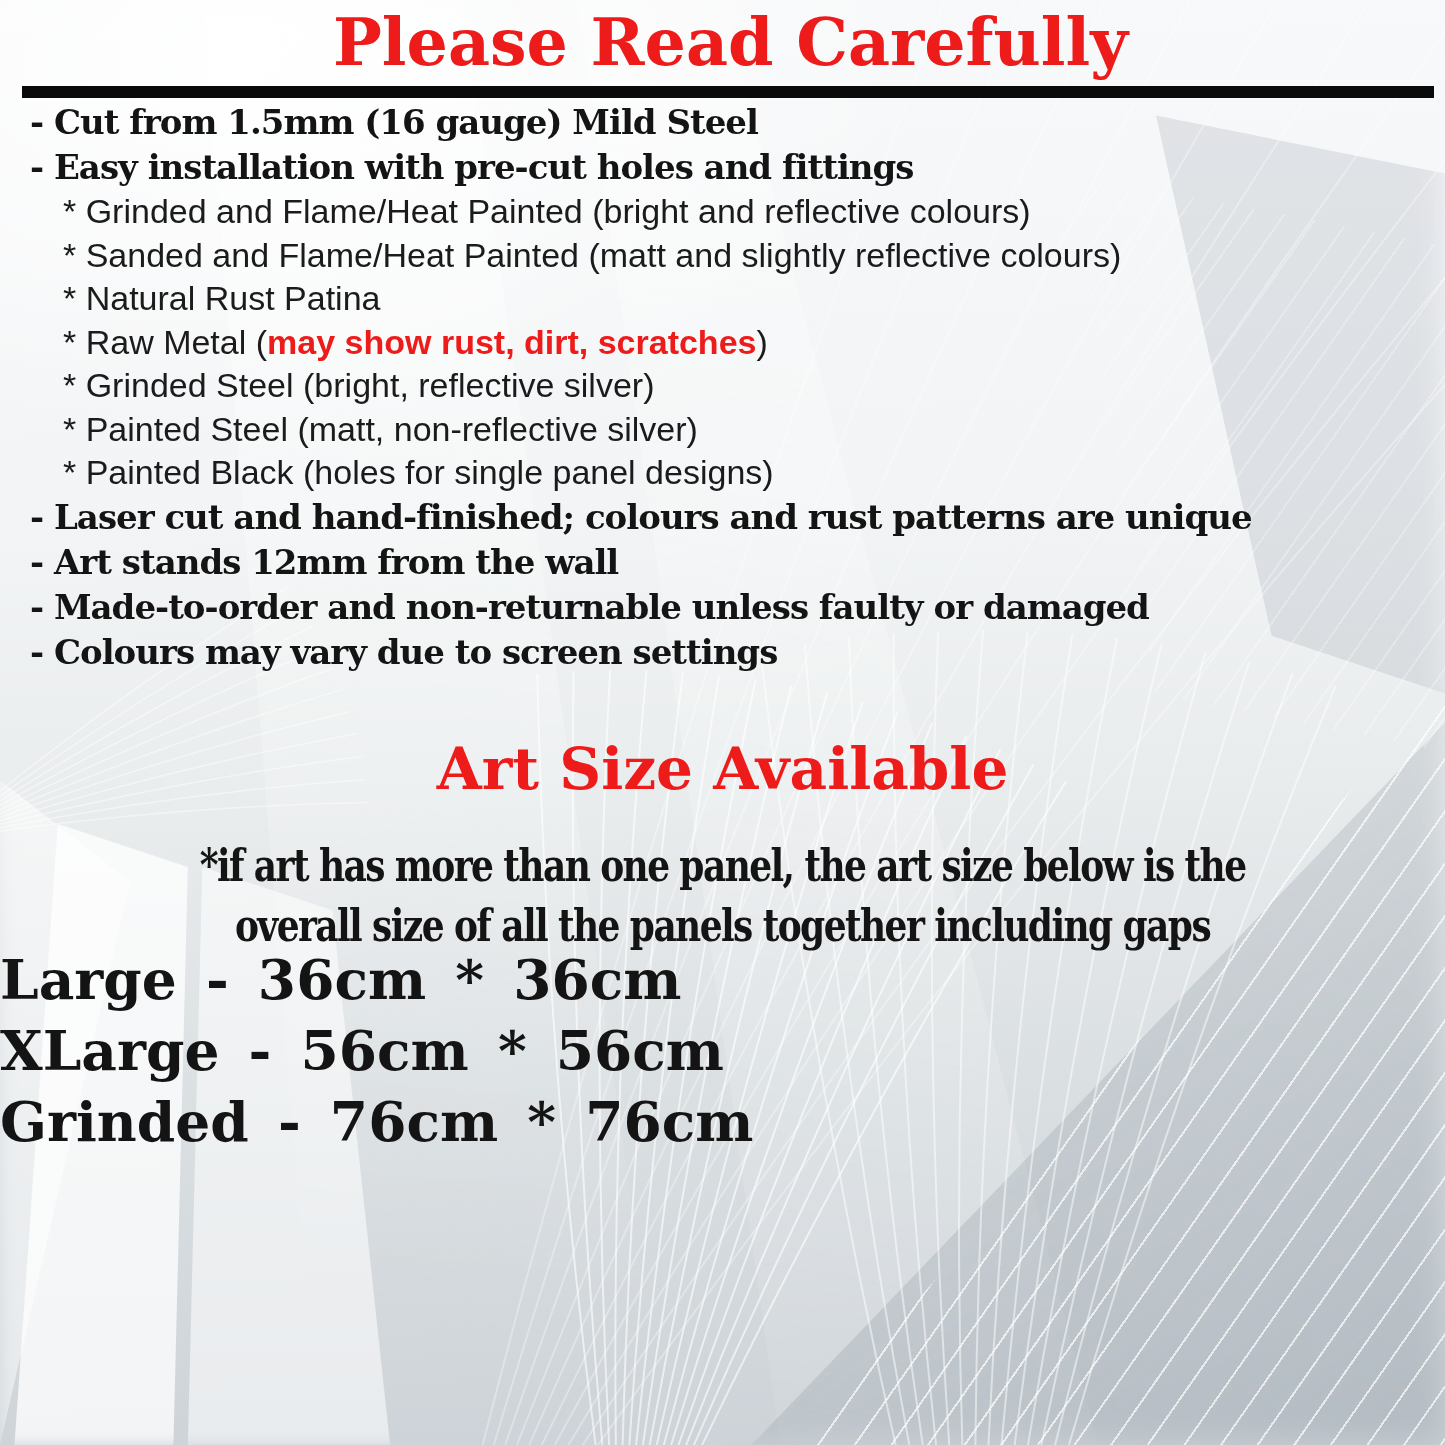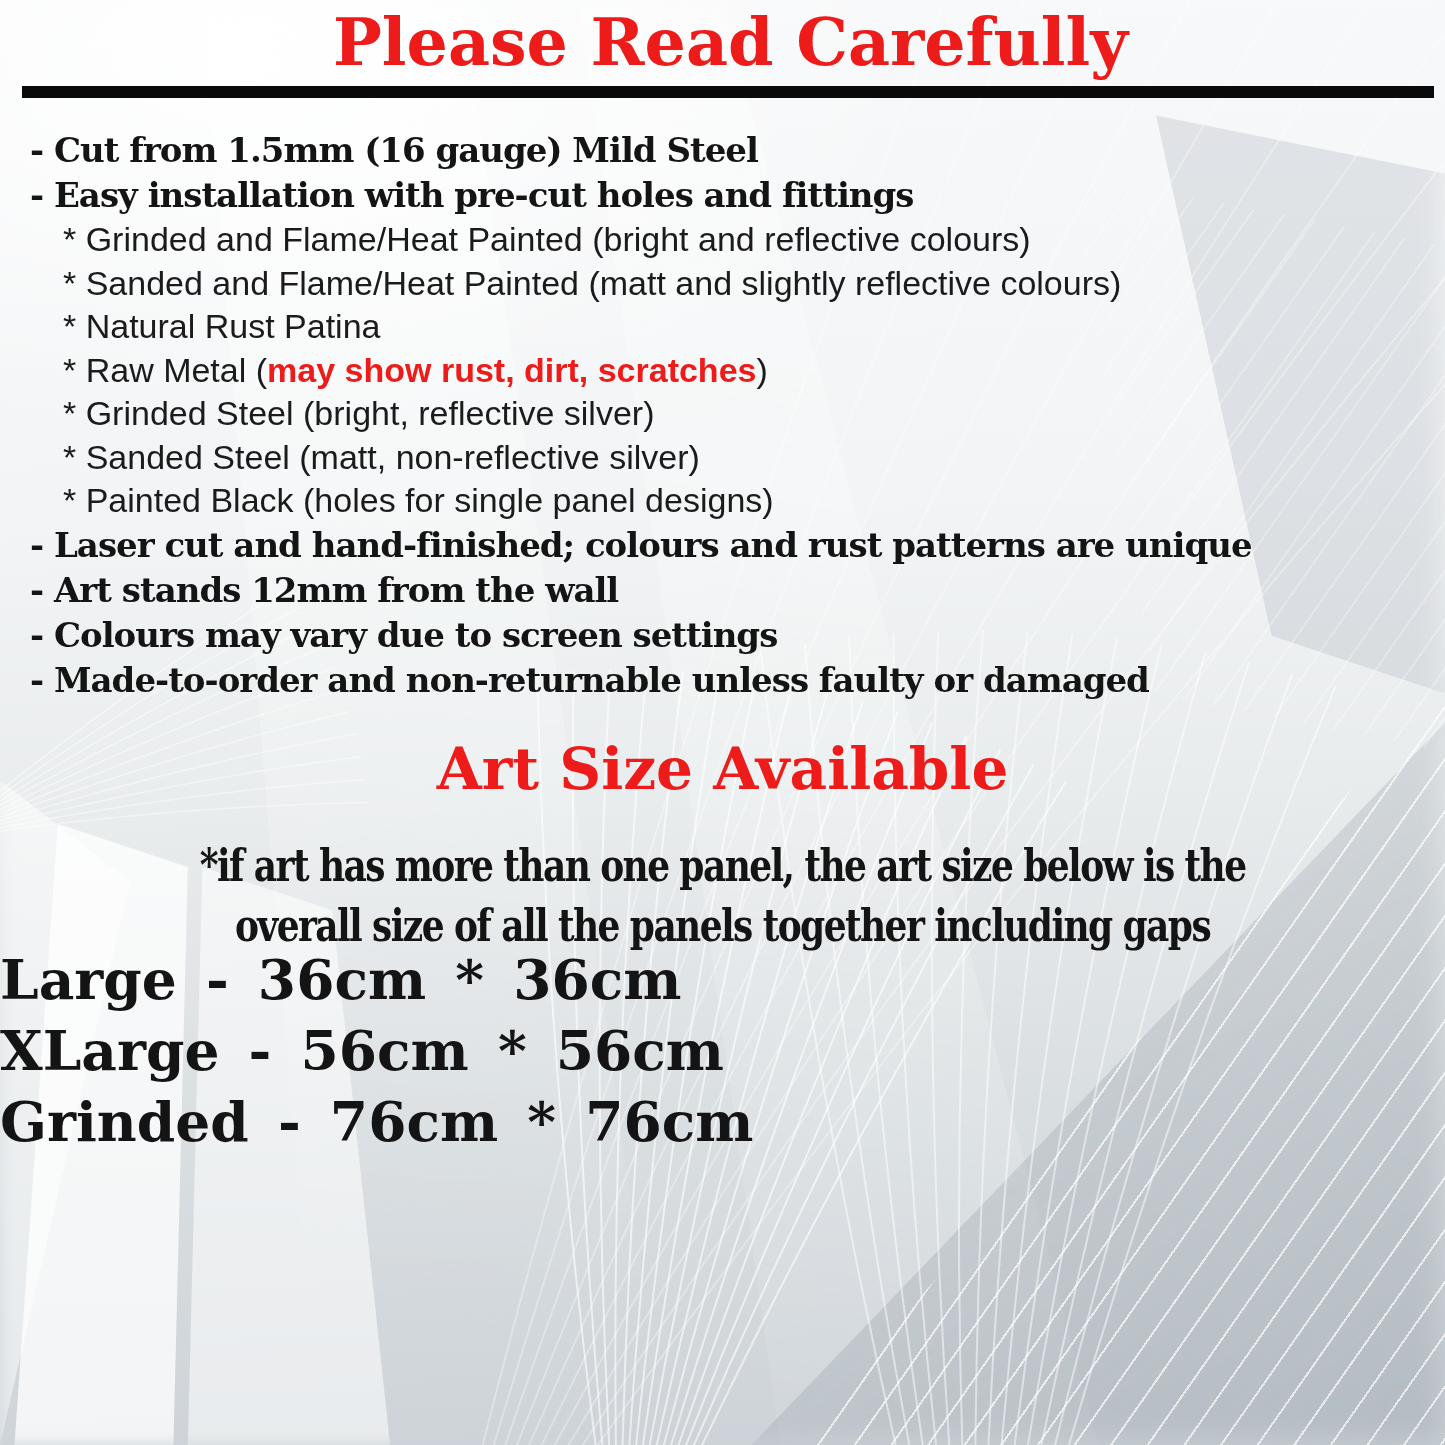--- a/index.html
+++ b/index.html
@@ -45,21 +45,21 @@
   .content{position:absolute;inset:0;z-index:5;color:var(--ink);}
   .title{
     position:absolute;top:2px;left:8px;width:100%;
     text-align:center;
     font:bold 65px/80px "DejaVu Serif",serif;
     color:var(--red);
     letter-spacing:0;
     z-index:6;
   }
   .divider{position:absolute;top:86px;left:22px;width:1412px;height:12px;background:var(--bar);z-index:5;}
-  .list{position:absolute;top:100px;left:30px;width:1400px;margin-top:28px;}
+  .list{position:absolute;top:100px;left:30px;width:1400px;}
   .b{font:bold 34px/45px "DejaVu Serif",serif;letter-spacing:-1px;white-space:nowrap;color:var(--ink);}
   .opt{font:34px/43.5px "Liberation Sans",sans-serif;color:#1b1b1b;padding-left:33px;white-space:nowrap;}
   .opt .warn{color:var(--red);font-weight:bold;}
   .size-head{
     position:absolute;top:738px;left:0;width:100%;text-align:center;
     font:bold 58px/62px "DejaVu Serif",serif;color:var(--red);
   }
   .note{position:absolute;top:812px;left:0;width:100%;text-align:center;margin-top:24px;}
   .note-line{
     display:inline-block;
@@ -153,27 +153,27 @@
 
     <div class="list">
       <div class="b">- Cut from 1.5mm (16 gauge) Mild Steel</div>
       <div class="b">- Easy installation with pre-cut holes and fittings</div>
 
       <div class="opt"><span>* Grinded and Flame/Heat Painted (bright and reflective colours)</span><span class="warn"></span><span></span></div>
       <div class="opt"><span>* Sanded and Flame/Heat Painted (matt and slightly reflective colours)</span><span class="warn"></span><span></span></div>
       <div class="opt"><span>* Natural Rust Patina</span><span class="warn"></span><span></span></div>
       <div class="opt"><span>* Raw Metal (</span><span class="warn">may show rust, dirt, scratches</span><span>)</span></div>
       <div class="opt"><span>* Grinded Steel (bright, reflective silver)</span><span class="warn"></span><span></span></div>
-      <div class="opt"><span>* Sanded Steel (matt, non-reflective silver)</span><span class="warn"></span><span></span></div>
+      <div class="opt"><span>* Painted Steel (matt, non-reflective silver)</span><span class="warn"></span><span></span></div>
       <div class="opt"><span>* Painted Black (holes for single panel designs)</span><span class="warn"></span><span></span></div>
 
       <div class="b">- Laser cut and hand-finished; colours and rust patterns are unique</div>
       <div class="b">- Art stands 12mm from the wall</div>
+      <div class="b">- Made-to-order and non-returnable unless faulty or damaged</div>
       <div class="b">- Colours may vary due to screen settings</div>
-      <div class="b">- Made-to-order and non-returnable unless faulty or damaged</div>
     </div>
 
     <div class="size-head">Art Size Available</div>
 
     <div class="note">
       <span class="note-line">*if art has more than one panel, the art size below is the</span><br>
       <span class="note-line">overall size of all the panels together including gaps</span>
     </div>
 
     <div class="sizes">

